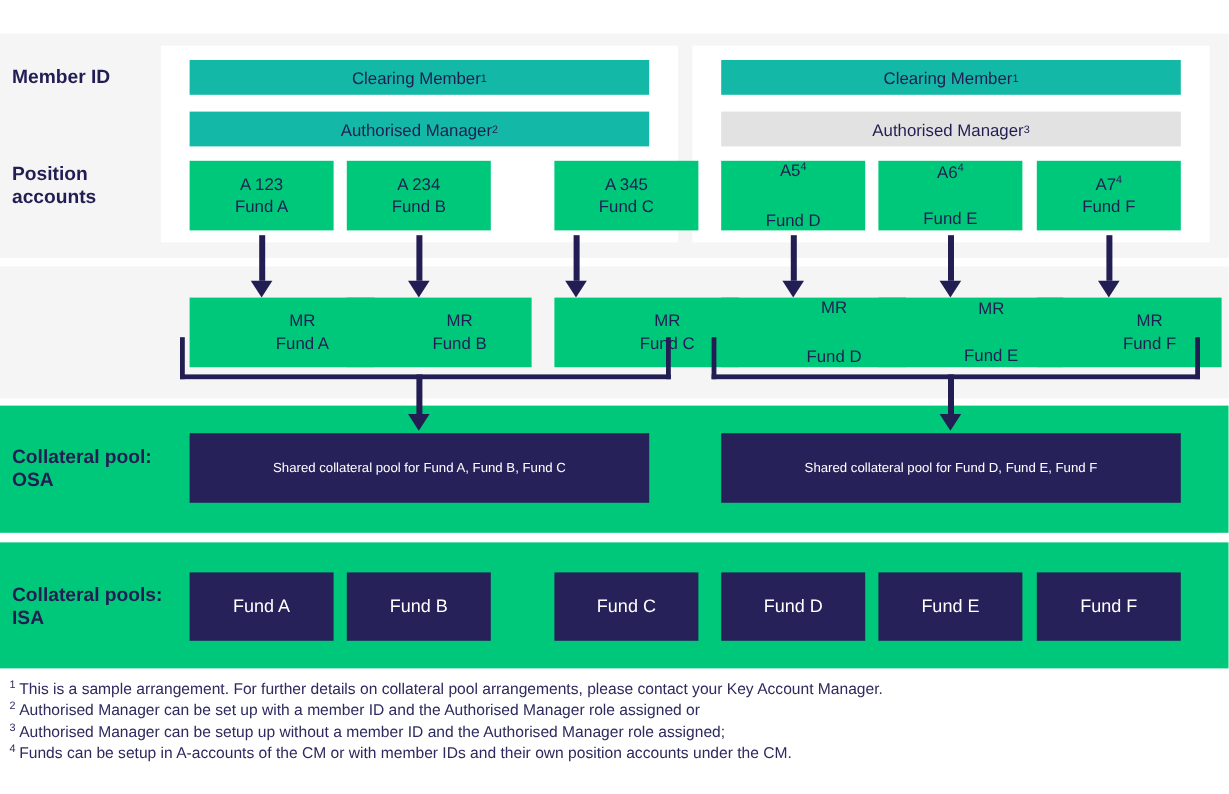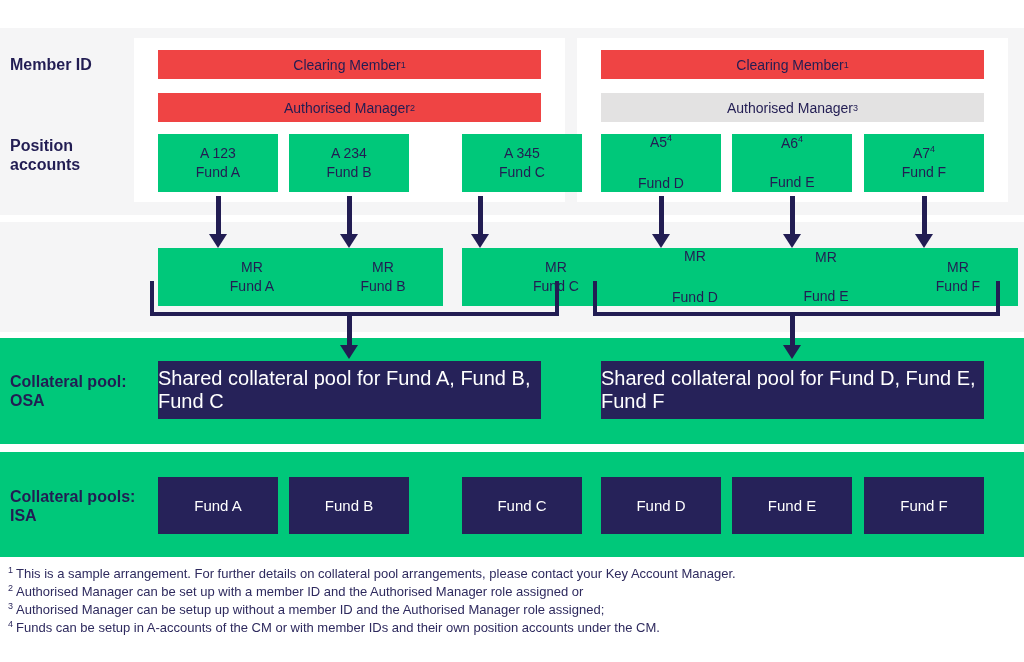--- a/index.html
+++ b/index.html
@@ -11,21 +11,21 @@
   .band.gray{background:#f5f5f6;}
   .band.green{background:#00c87a;}
   #band1{top:28px;height:187px;}
   #band2{top:222px;height:110px;}
   #band3{top:338px;height:106px;}
   #band4{top:452px;height:105px;}
   .panel{position:absolute;top:38px;width:431px;height:164px;background:#ffffff;}
   .panel-l{left:134px;}
   .panel-r{left:577px;}
   .hbar{
-    position:absolute;width:383px;height:29px;background:#ef4444;
+    position:absolute;width:383px;height:29px;background:#14b8a6;
     display:flex;align-items:center;justify-content:center;
     font-size:14px;color:#221d53;
   }
   .hbar.graybar{background:#e3e2e2;}
   .cm-l{left:158px;top:50px;}
   .am-l{left:158px;top:93px;}
   .cm-r{left:601px;top:50px;}
   .am-r{left:601px;top:93px;}
   .cell{
     position:absolute;width:120px;background:#00c87a;color:#221d53;
@@ -59,21 +59,21 @@
   .a-mid .stem{height:33px;}
   .bracket{
     position:absolute;top:281px;height:31px;
     border-left:4px solid #221d53;border-right:4px solid #221d53;border-bottom:4px solid #221d53;
   }
   .bracket-l{left:150px;width:401px;}
   .bracket-r{left:593px;width:399px;}
   .pool{
     position:absolute;top:361px;width:383px;height:58px;background:#262259;
     display:flex;align-items:center;justify-content:center;
-    color:#ffffff;font-size:20px;
+    color:#ffffff;font-size:11px;
   }
   .pool-l{left:158px;} .pool-r{left:601px;}
   .isa-box{
     position:absolute;top:477px;width:120px;height:57px;background:#262259;
     display:flex;align-items:center;justify-content:center;
     color:#ffffff;font-size:15px;
   }
   .footnotes{position:absolute;left:8px;top:565px;font-size:13px;color:#2e2a5e;}
   .fn{line-height:18px;white-space:nowrap;}
   .fn sup{margin-right:3px;}

